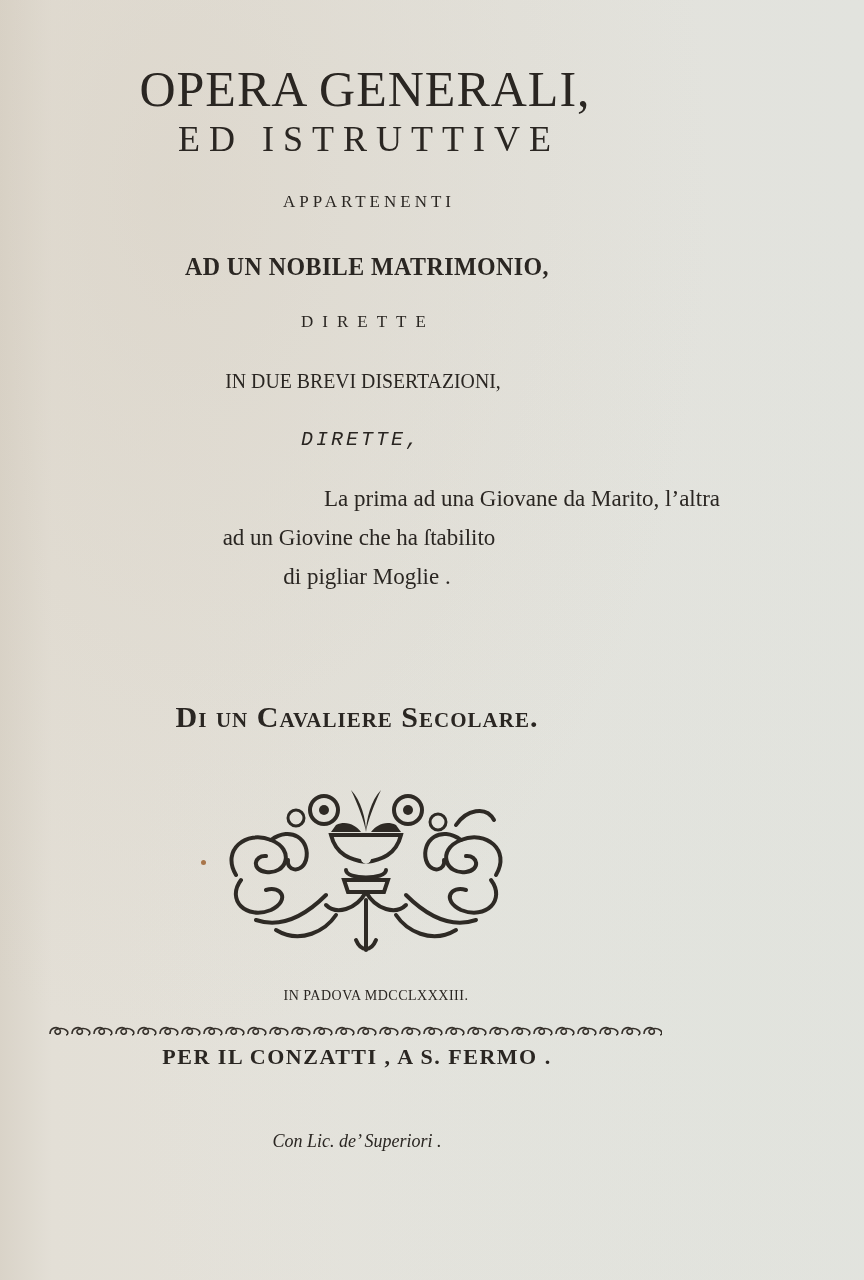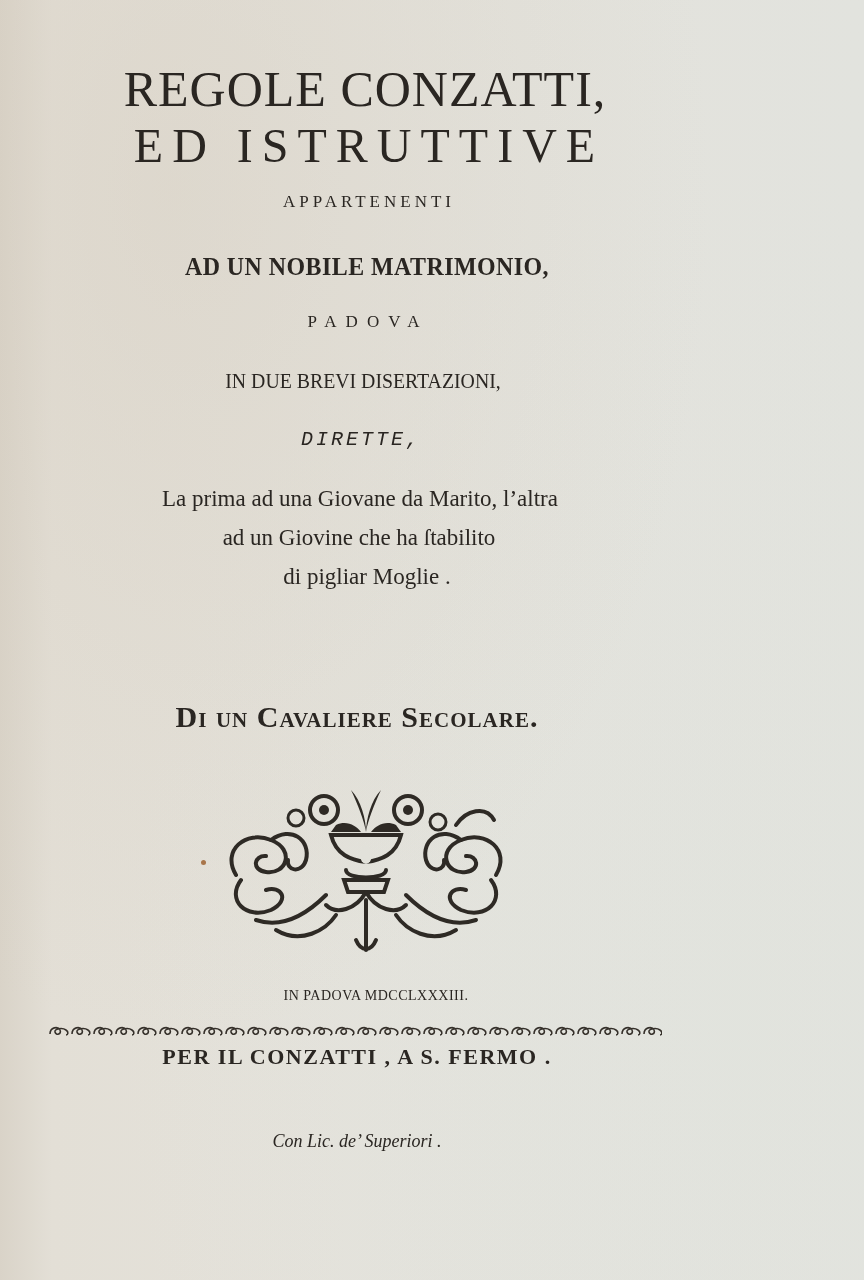--- a/index.html
+++ b/index.html
@@ -9,47 +9,47 @@
         radial-gradient(ellipse at 20% 15%, rgba(210,200,185,0.35), transparent 55%),
         radial-gradient(ellipse at 85% 80%, rgba(225,228,222,0.5), transparent 60%),
         linear-gradient(90deg, #d9d3c8 0%, #e3dfd6 6%, #e4e2db 40%, #e2e3de 100%);
       font-family: "Liberation Serif", "DejaVu Serif", serif;
       color: #2a2622;
       position: relative;
     }
     .page { position: absolute; left: 0; top: 0; width: 864px; height: 1280px; }
     .line { position: absolute; left: 0; width: 720px; text-align: center; white-space: nowrap; }
     .t1 { top: 60px; font-size: 50px; letter-spacing: 1px; left: 0; width: 730px; }
-    .t2 { top: 118px; font-size: 48px; letter-spacing: 9px; left: 0; width: 738px; }
+    .t2 { top: 118px; font-size: 36px; letter-spacing: 9px; left: 0; width: 738px; }
     .t3 { top: 192px; font-size: 17px; letter-spacing: 4px; left: 0; width: 738px; }
     .t4 { top: 252px; font-size: 26px; font-weight: bold; letter-spacing: 0.5px; left: 0; width: 734px; transform: scaleX(0.92); }
     .t5 { top: 312px; font-size: 17px; letter-spacing: 9px; left: 0; width: 736px; }
     .t6 { top: 368px; font-size: 22px; left: 0; width: 726px; transform: scaleX(0.9); }
     .t7 { top: 428px; font-size: 20px; font-style: italic; letter-spacing: 3px; left: 0; width: 722px; font-family: Liberation Mono, monospace; }
-    .t8 { top: 486px; font-size: 23px; left: 0; width: 720px; }
+    .t8 { top: 486px; font-size: 23px; left: 0; width: 720px; text-align: right; }
     .t9 { top: 525px; font-size: 23px; left: 0; width: 718px; }
     .t10 { top: 564px; font-size: 23px; left: 0; width: 718px; padding-left: 8px; }
     .t11 { top: 632px; font-size: 22px; font-weight: bold; letter-spacing: 5px; left: 0; width: 720px; }
     .t12 { top: 700px; font-size: 30px; font-weight: bold; letter-spacing: 1px; left: 0; width: 714px; font-variant: small-caps; }
     .t13 { top: 988px; font-size: 14px; letter-spacing: 0.5px; left: 0; width: 716px; margin-left: 18px; }
     .t14 { top: 1044px; font-size: 22px; letter-spacing: 1.5px; left: 0; width: 714px; font-weight: bold; }
     .t15 { top: 1131px; font-size: 18px; font-style: italic; left: 0; width: 714px; }
     .ornament { position: absolute; left: 216px; top: 780px; width: 300px; height: 180px; }
     .rule { position: absolute; left: 48px; top: 1024px; width: 614px; height: 14px; }
     .speck { position: absolute; left: 201px; top: 860px; width: 5px; height: 5px; border-radius: 50%; background: #a8754a; }
   </style>
 </head>
 <body>
 
 <div class="page">
-  <div class="line t1">REGOLE CONZATTI,</div>
+  <div class="line t1">OPERA GENERALI,</div>
   <div class="line t2">ED ISTRUTTIVE</div>
   <div class="line t3">APPARTENENTI</div>
   <div class="line t4">AD UN NOBILE MATRIMONIO,</div>
-  <div class="line t5">PADOVA</div>
+  <div class="line t5">DIRETTE</div>
   <div class="line t6">IN DUE BREVI DISERTAZIONI,</div>
   <div class="line t7">DIRETTE,</div>
   <div class="line t8">La prima ad una Giovane da Marito, l’altra</div>
   <div class="line t9">ad un Giovine che ha ſtabilito</div>
   <div class="line t10">di pigliar Moglie .</div>
   <div class="line t12">Di un Cavaliere Secolare.</div>
 
   <div class="speck"></div>
 
   <svg class="ornament" viewBox="0 0 300 180">

